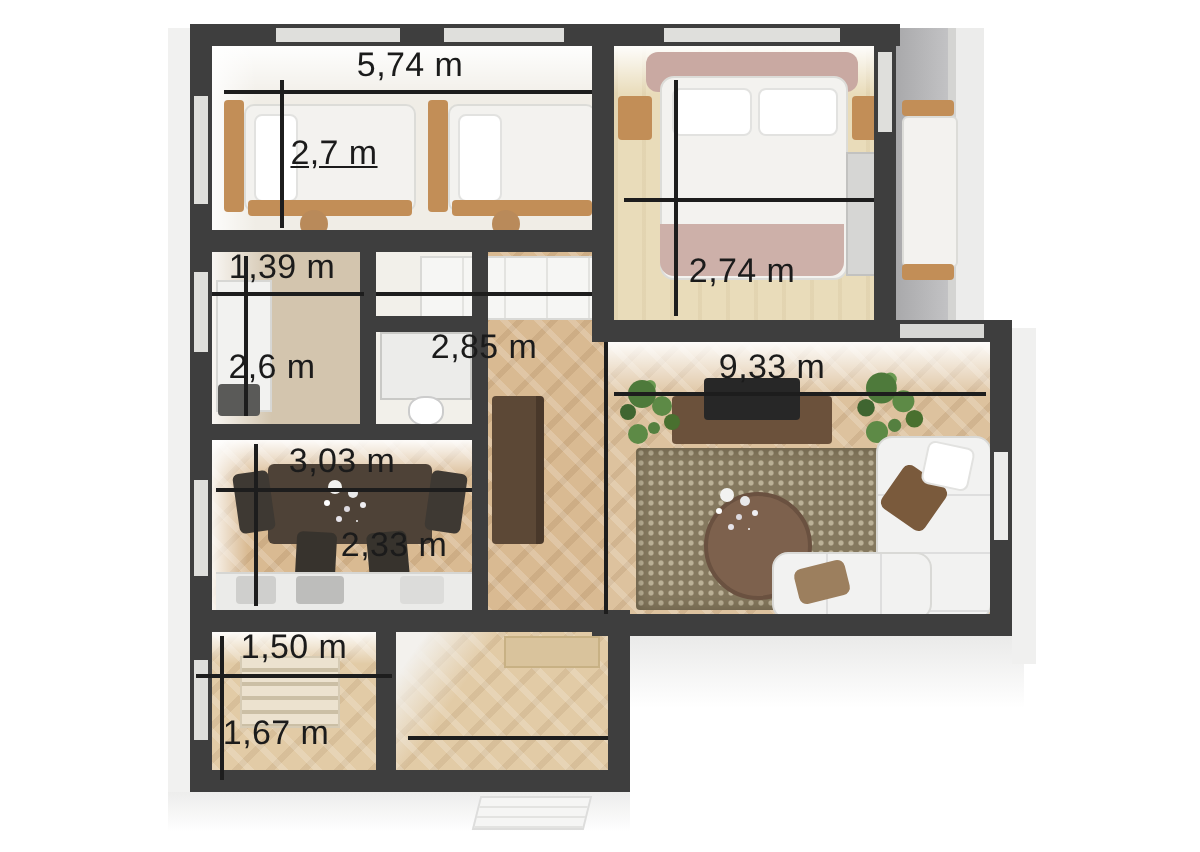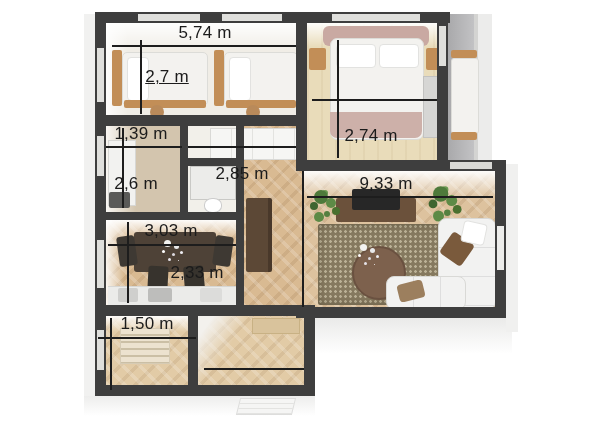--- a/index.html
+++ b/index.html
@@ -213,16 +213,17 @@
   <div class="dimline" style="left:108px;top:244px;width:128px;height:2px;"></div>
   <span class="dimlbl" style="left:171px;top:231px;">3,03 m</span>
 
   <div class="dimline" style="left:127px;top:222px;width:2px;height:81px;"></div>
   <span class="dimlbl" style="left:153px;top:273px;margin-left:44px;">2,33 m</span>
 
   <div class="dimline" style="left:98px;top:337px;width:98px;height:2px;"></div>
   <span class="dimlbl" style="left:147px;top:324px;">1,50 m</span>
 
   <div class="dimline" style="left:110px;top:318px;width:2px;height:72px;"></div>
+  <span class="dimlbl" style="left:138px;top:367px;">1,67 m</span>
 
   <div class="dimline" style="left:204px;top:368px;width:100px;height:2px;"></div>
 
 </div>
 
 </body></html>

